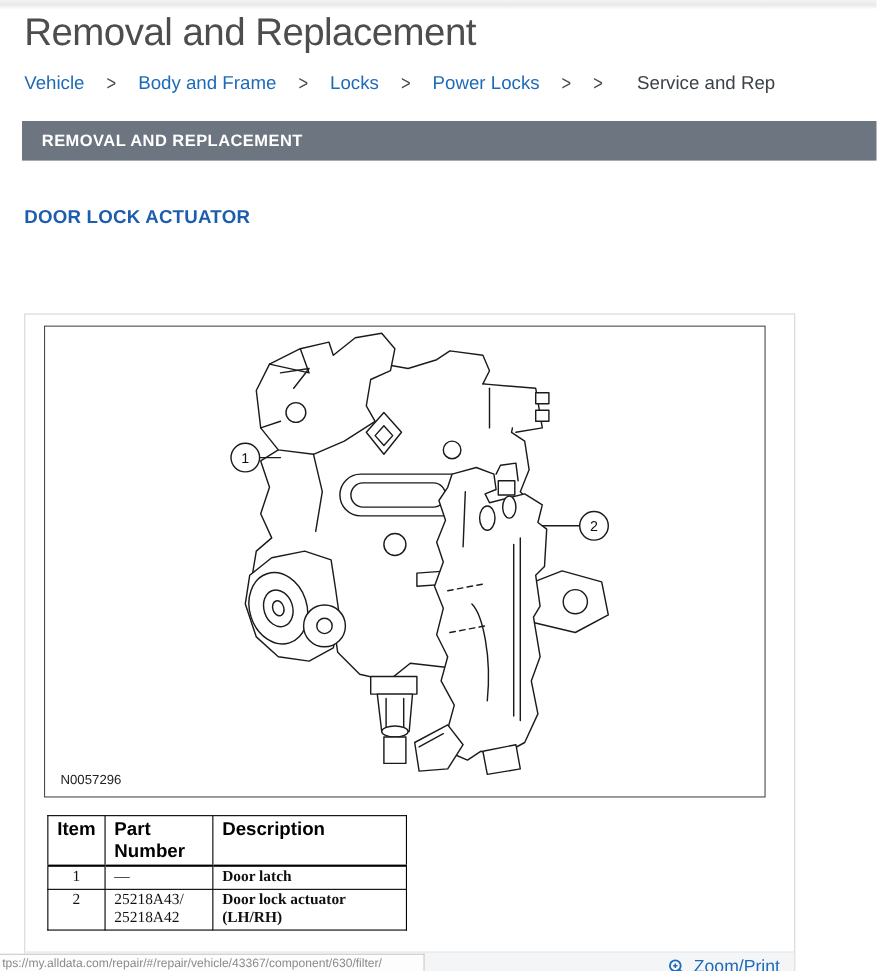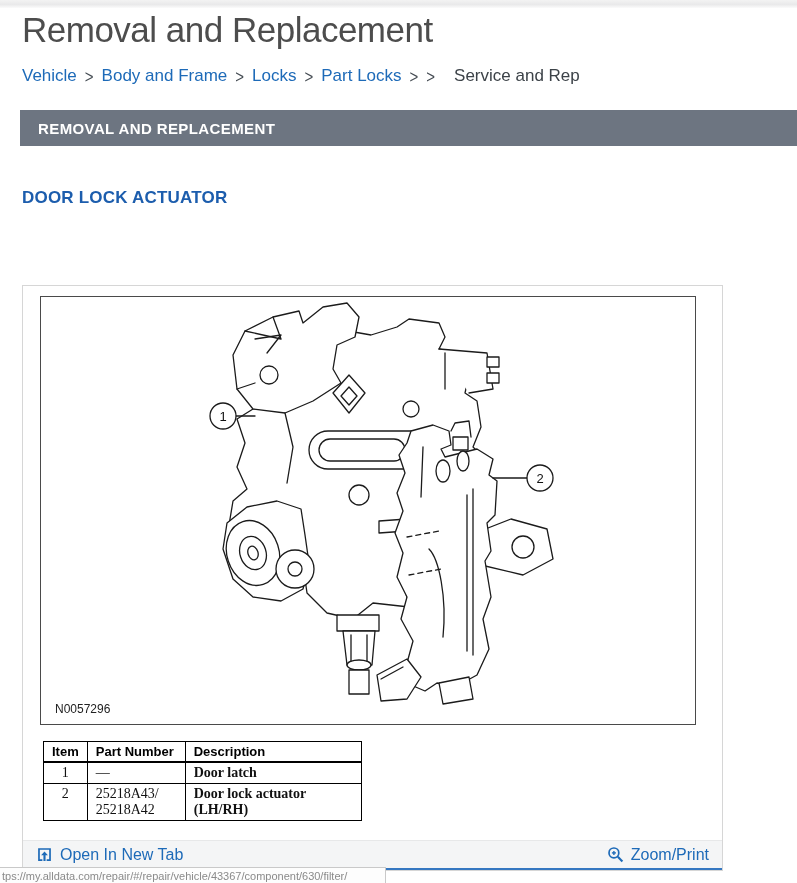--- a/index.html
+++ b/index.html
@@ -15,21 +15,21 @@
     position: absolute; left: 0; top: 0; width: 797px; height: 8px;
     background: linear-gradient(180deg, #f3f3f3 0%, #e9e9ea 55%, #fbfbfb 100%);
   }
   .page-title {
     position: absolute; left: 22px; top: 10px;
     font-size: 35px; font-weight: 300; letter-spacing: -0.5px;
     color: #4d4d4d; white-space: nowrap;
   }
   .breadcrumb {
     position: absolute; left: 22px; top: 66px; width: 775px;
-    display: flex; align-items: center; gap: 8px;
+    display: flex; align-items: center; gap: 20px;
     font-size: 17px; white-space: nowrap; overflow: hidden;
   }
   .breadcrumb a { color: #1d6ab8; text-decoration: none; cursor: pointer; }
   .breadcrumb .sep { color: #444b52; font-size: 15px; transform: scaleY(1.25); }
   .breadcrumb .current { color: #3c4248; margin-left: 11px; }
   .section-banner {
     position: absolute; left: 20px; right: 0; top: 110px; height: 36px;
     background: #6d7581; color: #ffffff;
     display: flex; align-items: center; padding-left: 18px;
     font-size: 15px; font-weight: 600; letter-spacing: 0.4px;
@@ -54,21 +54,21 @@
     border-collapse: collapse;
     background: #fff;
   }
   .parts-table th, .parts-table td {
     border: 1px solid #000;
     padding: 2px 8px 2px 8px;
     vertical-align: top;
   }
   .parts-table th {
     font-family: "Liberation Sans", sans-serif;
-    font-size: 13px; font-weight: 700; text-align: left;
+    font-size: 17px; font-weight: 700; text-align: left;
     border-bottom-width: 2px;
   }
   .parts-table td {
     font-family: "Liberation Serif", serif;
     font-size: 14px; color: #111;
   }
   .col-item  { width: 40px; text-align: center !important; }
   .col-part  { width: 98px; }
   .col-desc  { width: 176px; font-weight: bold; }
   td.pre { white-space: pre-line; }
@@ -103,21 +103,21 @@
 
 <h1 class="page-title">Removal and Replacement</h1>
 
 <nav class="breadcrumb">
   <a>Vehicle</a>
   <span class="sep">&gt;</span>
   <a>Body and Frame</a>
   <span class="sep">&gt;</span>
   <a>Locks</a>
   <span class="sep">&gt;</span>
-  <a>Part Locks</a>
+  <a>Power Locks</a>
   <span class="sep">&gt;</span>
   <span class="sep">&gt;</span>
   <span class="current">Service and Rep</span>
 </nav>
 
 <div class="section-banner">
   <span>REMOVAL AND REPLACEMENT</span>
 </div>
 
 <h2 class="article-heading">DOOR LOCK ACTUATOR</h2>

